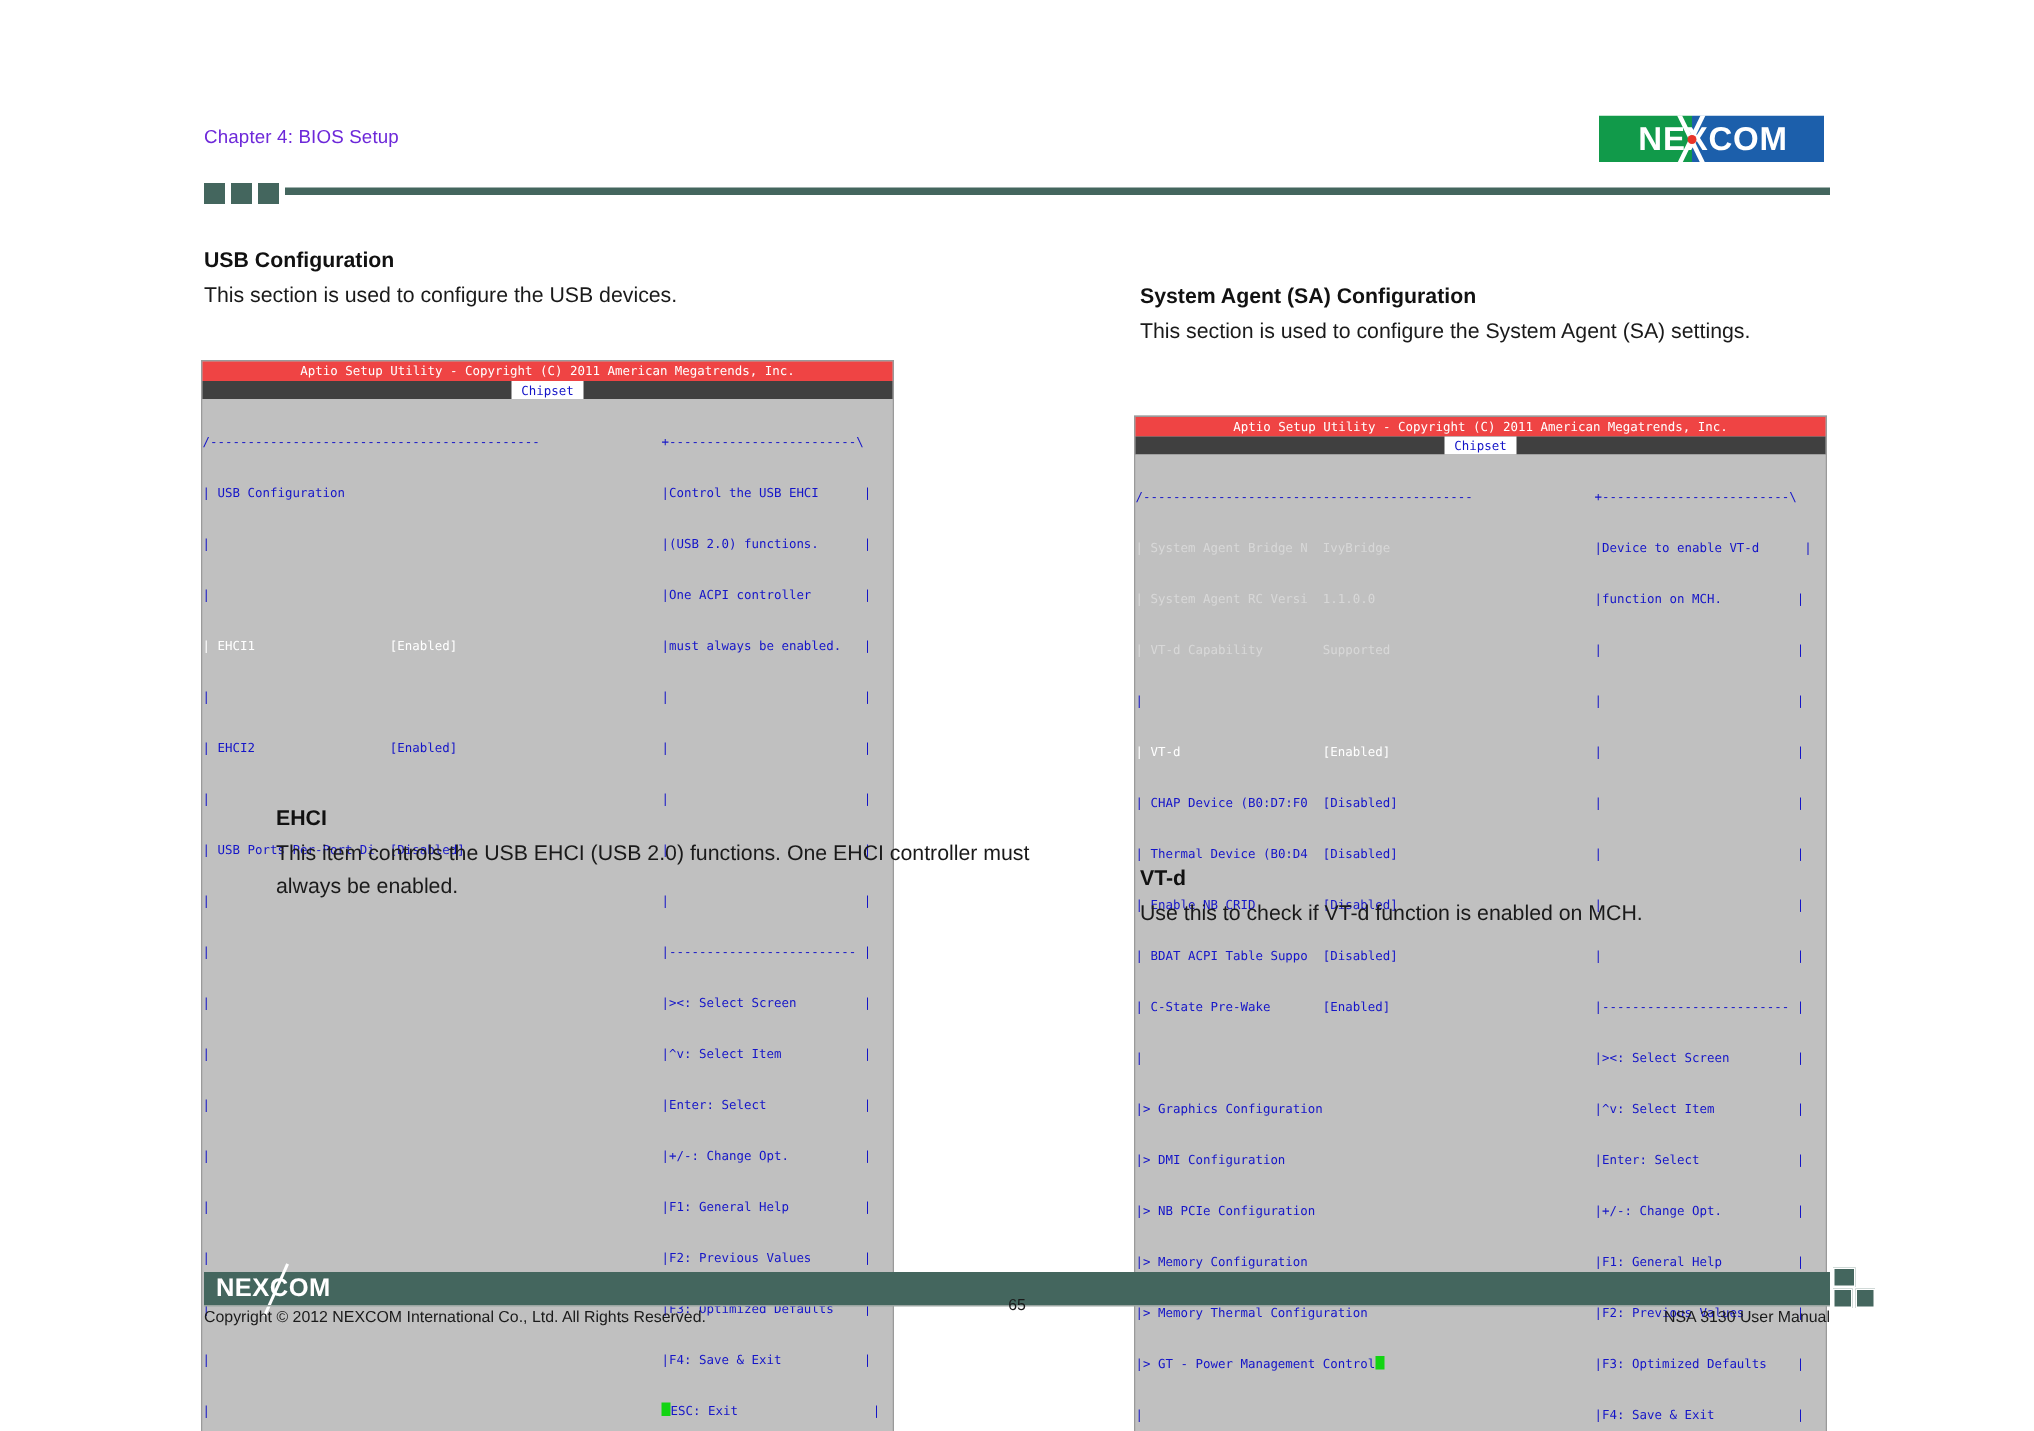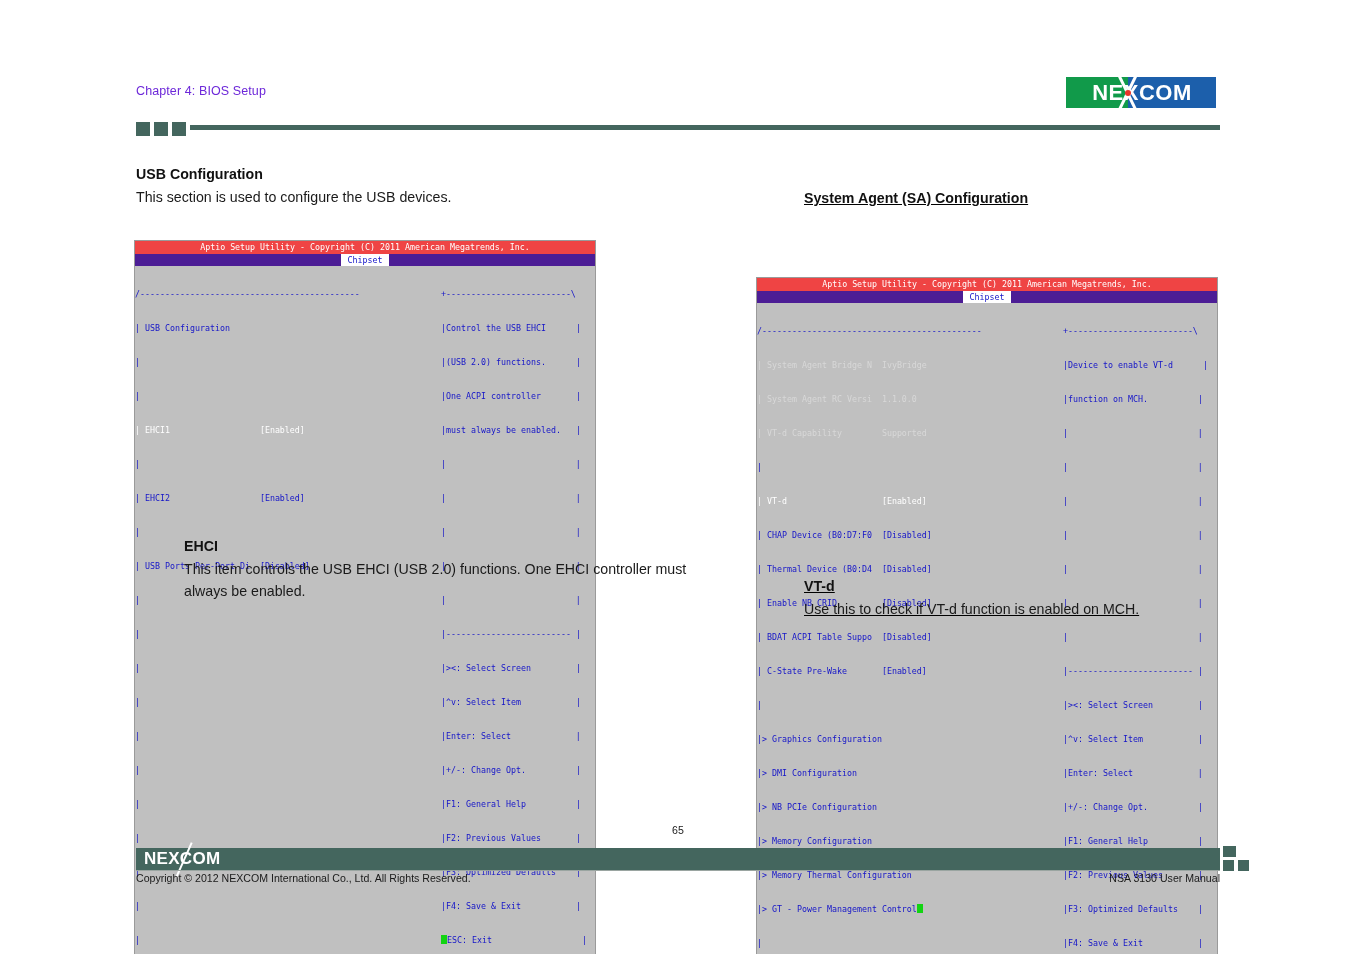--- a/index.html
+++ b/index.html
@@ -47,21 +47,21 @@
   .hdr-rule-wrap { position: absolute; left: 136px; top: 122px; width: 1084px; height: 14px; }
   .hdr-sq { position:absolute; top:0; width: 14px; height: 14px; background: #44665e; }
   .hdr-sq.s1 { left: 0px; }
   .hdr-sq.s2 { left: 18px; }
   .hdr-sq.s3 { left: 36px; }
   .hdr-line { position: absolute; left: 54px; top: 3px; right: 0; height: 5px; background: #44665e; }
 
   
   .col { position: absolute; }
   .col-left  { left: 136px; width: 520px; }
-  .col-right { left: 804px; width: 520px; text-decoration: underline; }
+  .col-right { left: 760px; width: 520px; }
 
   .sec-h {
     font-size: 14.2px; font-weight: bold; color: #111;
     margin: 0 0 3px 0; line-height: 1.42;
   }
   .sec-p {
     font-size: 14.2px; color: #1a1a1a; margin: 0;
     line-height: 1.54;
   }
 
@@ -75,21 +75,21 @@
     color: #1414c8;
     letter-spacing: 0px;
     border: 1px solid #9a9a9a;
   }
   .bios-titlebar {
     background: #ef4444; color: #ffffff;
     text-align: center; height: 13px; line-height: 13px;
     font-size: 8.3px; white-space: pre;
   }
   .bios-tabrow {
-    background: #4c1d95; height: 12px; position: relative;
+    background: #404040; height: 12px; position: relative;
   }
   .bios-tab {
     position: absolute; left: 0; right: 0; top: 0; height: 12px;
     display: flex; justify-content: center;
   }
   .bios-tab span {
     background: #ffffff; color: #1414c8;
     padding: 0 7px; height: 12px; line-height: 12px;
     font-size: 8.3px;
   }
@@ -130,21 +130,21 @@
   .fb.b3 { left: 15px; top: 14px; width: 13px; height: 13px; }
   .ftr-line {
     position: absolute; left: 136px; top: 870px; width: 1084px; height: 1px;
     background: #9aa5a1;
   }
   .ftr-copy {
     position: absolute; left: 136px; top: 872px;
     font-size: 10.6px; color: #1a1a1a;
   }
   .ftr-page {
-    position: absolute; left: 0; top: 824px; width: 1356px;
+    position: absolute; left: 0; top: 864px; width: 1356px;
     text-align: center; font-size: 10.6px; color: #1a1a1a;
   }
   .ftr-manual {
     position: absolute; right: 136px; top: 872px;
     font-size: 10.6px; color: #1a1a1a;
   }
 </style>
 </head>
 <body>
 
@@ -236,20 +236,21 @@
 
   </div>
 
   <div class="col col-left" style="top:536px;margin-left:48px;">
     <p class="sec-h">EHCI</p>
     <p class="sec-p">This item controls the USB EHCI (USB 2.0) functions. One EHCI controller must always be enabled.</p>
   </div>
 
   <div class="col col-right" style="top:188px;">
     <p class="sec-h">System Agent (SA) Configuration</p>
+    <p class="sec-p">This section is used to configure the System Agent (SA) settings.</p>
   </div>
 
   <div class="bios" id="bios2" style="left:756px; top:277px; width:462px;">
     <div class="bios-titlebar">Aptio Setup Utility - Copyright (C) 2011 American Megatrends, Inc.</div>
     <div class="bios-tabrow">
       <div class="bios-tab">
           <span>Chipset</span>
         </div>
     </div>
     <div class="bios-body">

